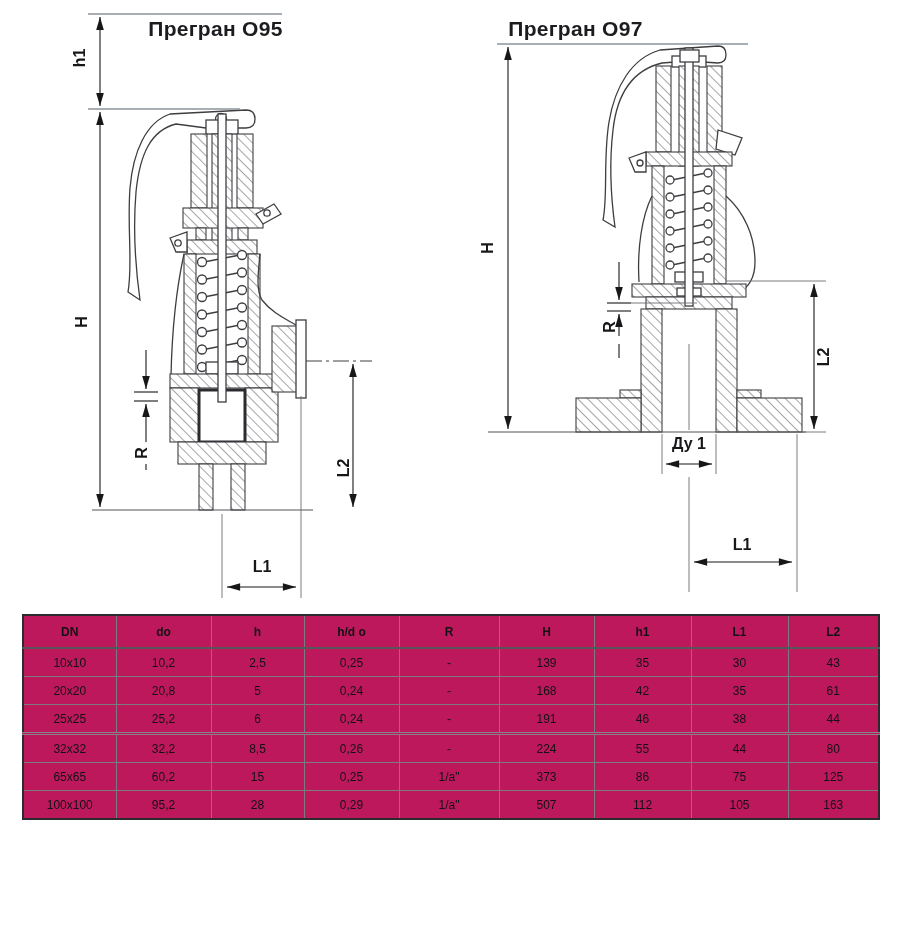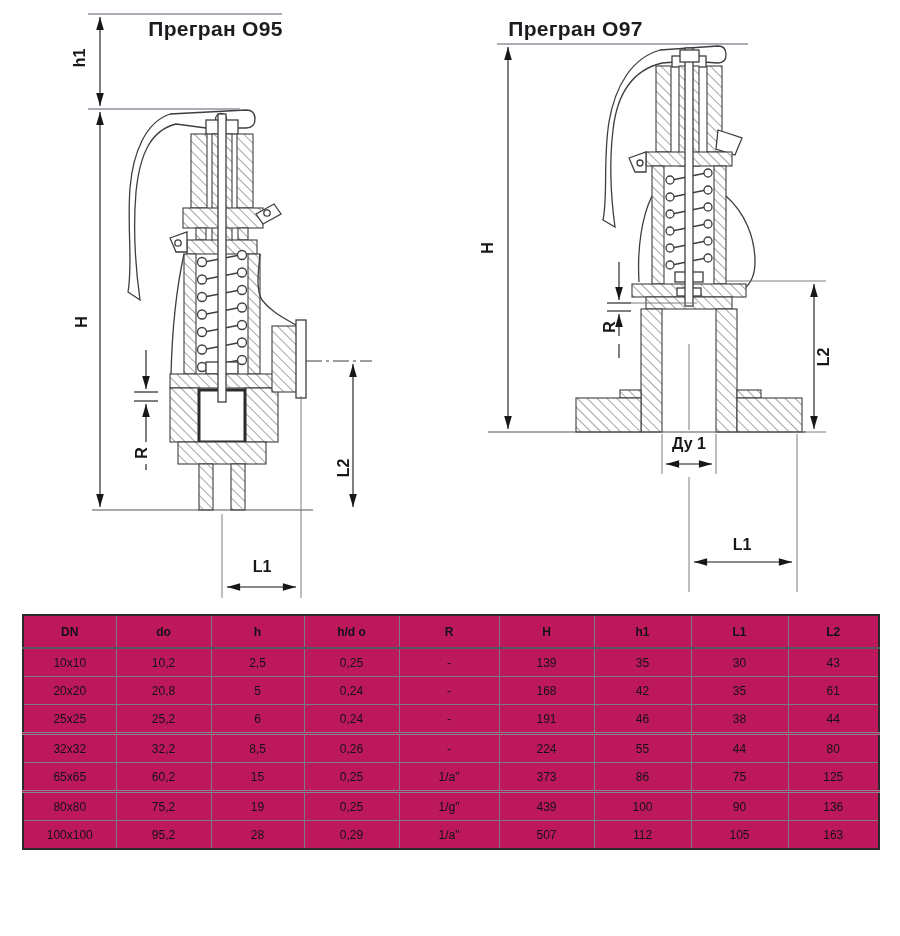--- a/index.html
+++ b/index.html
@@ -322,31 +322,20 @@
             <td>65x65</td>
             <td>60,2</td>
             <td>15</td>
             <td>0,25</td>
             <td>1/a"</td>
             <td>373</td>
             <td>86</td>
             <td>75</td>
             <td>125</td>
           </tr>
-          <tr class="sep">
-            <td>80x80</td>
-            <td>75,2</td>
-            <td>19</td>
-            <td>0,25</td>
-            <td>1/g"</td>
-            <td>439</td>
-            <td>100</td>
-            <td>90</td>
-            <td>136</td>
-          </tr>
           <tr>
             <td>100x100</td>
             <td>95,2</td>
             <td>28</td>
             <td>0,29</td>
             <td>1/a"</td>
             <td>507</td>
             <td>112</td>
             <td>105</td>
             <td>163</td>

